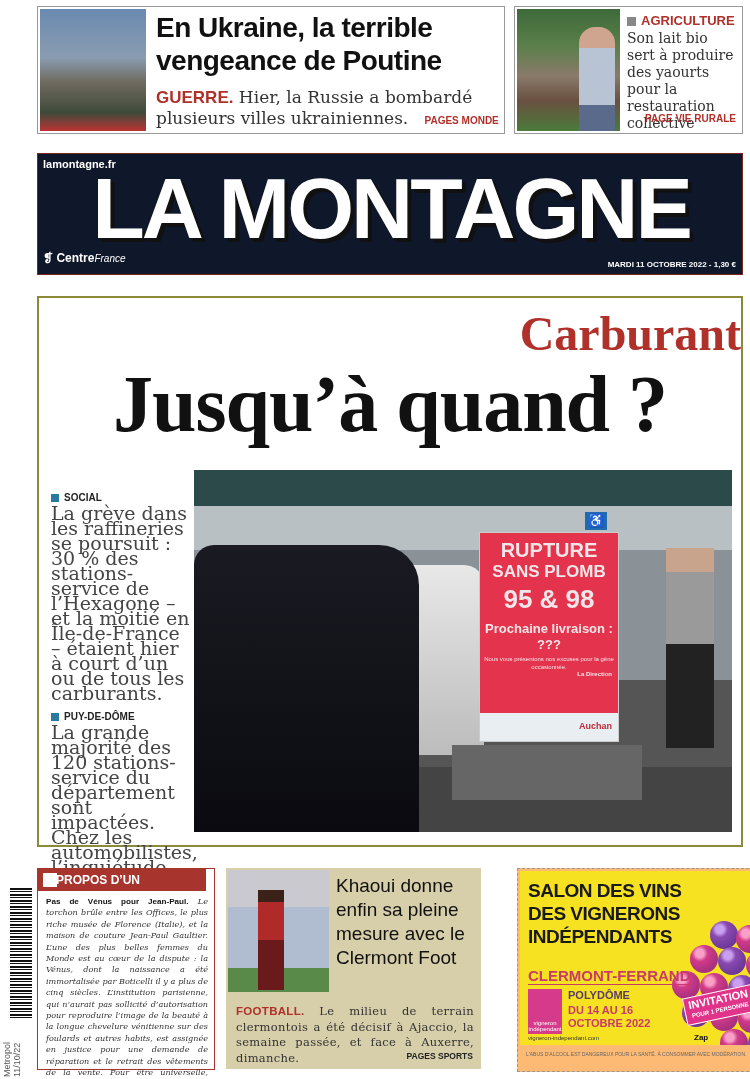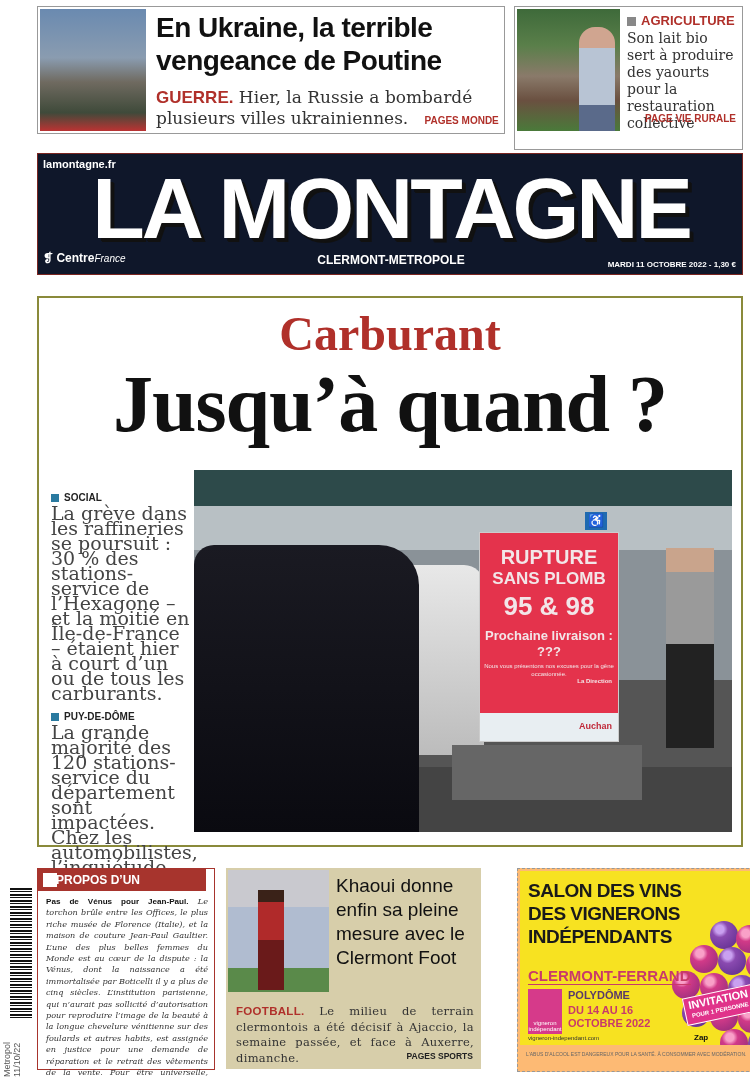--- a/index.html
+++ b/index.html
@@ -5,50 +5,50 @@
 *{box-sizing:border-box;margin:0;padding:0}
 body{width:750px;height:1079px;background:#fff;position:relative;overflow:hidden;font-family:"DejaVu Serif",serif;color:#222}
 .abs{position:absolute}
 
 .teaser1{left:37px;top:6px;width:468px;height:128px;border:1px solid #999;background:#fff}
 .t1img{left:2px;top:2px;width:106px;height:122px;background:linear-gradient(180deg,#6a8ab0 0%,#8a9cb0 40%,#6f6a60 60%,#3f4a3a 85%,#b33 100%)}
 .t1title{left:118px;top:4px;width:345px;font-family:"Liberation Sans",sans-serif;font-weight:bold;font-size:28px;line-height:33px;color:#111;letter-spacing:-0.5px}
 .t1text{left:118px;top:80px;width:345px;font-size:17px;line-height:21px;color:#333}
 .red-kicker{color:#b0302a;font-family:"Liberation Sans",sans-serif;font-weight:bold}
 .pages{color:#b0302a;font-family:"Liberation Sans",sans-serif;font-weight:bold;font-size:10px}
-.teaser2{left:514px;top:6px;width:229px;height:144px;border:1px solid #999;background:#fff}
+.teaser2{left:514px;top:6px;width:229px;height:128px;border:1px solid #999;background:#fff}
 .t2img{left:2px;top:2px;width:103px;height:122px;background:linear-gradient(180deg,#3e6a3a 0%,#5a7f4a 30%,#8a7a6a 55%,#6a5040 75%,#4a7a3a 100%)}
 .t2img .man{position:absolute;left:62px;top:18px;width:36px;height:104px;background:linear-gradient(180deg,#d0a590 0 20%,#b8c4d4 20% 75%,#5a6a8a 75%);border-radius:16px 16px 0 0}
 .t2kicker{left:112px;top:6px;font-family:"Liberation Sans",sans-serif;font-weight:bold;font-size:13px;color:#b0302a}
 .sq{display:inline-block;width:9px;height:9px;margin-right:5px;vertical-align:middle}
 .t2text{left:112px;top:23px;width:112px;font-size:14px;line-height:17px;color:#333}
 .t2pages{left:130px;top:106px;font-size:10px}
 
 .mast{left:37px;top:153px;width:706px;height:122px;background:#0f172a;border:1px solid #7a2520}
 .mast-site{left:5px;top:4px;color:#fff;font-family:"Liberation Sans",sans-serif;font-weight:bold;font-size:11px}
 .mast-title{left:0;top:10px;width:706px;text-align:center;color:#fff;font-family:"Liberation Sans",sans-serif;font-weight:bold;font-size:86px;line-height:88px;letter-spacing:-3px;text-shadow:3px 3px 0 #111,4px 4px 0 #111}
 .mast-cf{left:5px;top:97px;color:#fff;font-family:"Liberation Sans",sans-serif;font-weight:bold;font-size:12px}
 .mast-cf i{font-weight:normal;font-size:10px}
 .mast-edition{left:0;width:706px;top:99px;text-align:center;color:#fff;font-family:"Liberation Sans",sans-serif;font-weight:bold;font-size:12px}
 .mast-date{right:6px;top:106px;color:#fff;font-family:"Liberation Sans",sans-serif;font-weight:bold;font-size:8px}
 
 .main{left:37px;top:296px;width:706px;height:551px;border:2px solid #8a8a3a;background:#fff}
-.kicker-main{left:0;top:8px;width:702px;text-align:center;font-family:"Liberation Serif",serif;font-weight:bold;font-size:48px;color:#b0302a;line-height:56px}
+.kicker-main{left:0;top:8px;width:702px;text-align:right;font-family:"Liberation Serif",serif;font-weight:bold;font-size:48px;color:#b0302a;line-height:56px}
 .headline{left:0;top:58px;width:702px;text-align:center;font-family:"Liberation Serif",serif;font-weight:bold;font-size:80px;line-height:96px;color:#111;letter-spacing:-1px}
 .sidebar{left:12px;top:194px;width:140px}
 .sb-label{font-family:"Liberation Sans",sans-serif;font-weight:bold;font-size:10px;color:#222;margin-bottom:3px}
 .sb-label .sq{background:#2a7aa0;width:8px;height:8px}
 .sb-text{font-size:19px;line-height:15px;color:#444;margin-bottom:10px}
 .sb-credit{text-align:right;font-family:"Liberation Sans",sans-serif;font-size:6px;color:#666;margin-top:10px}
 .sb-pages{text-align:right;font-family:"Liberation Sans",sans-serif;font-weight:bold;font-size:9px;color:#222;}
 .photo{left:155px;top:172px;width:538px;height:362px;background:linear-gradient(180deg,#2d4a4a 0 10%,#b8c0c4 10% 22%,#8a9298 22% 58%,#555 58% 82%,#444 82%)}
 .car-black{left:0;top:75px;width:225px;height:287px;background:linear-gradient(180deg,#1a1a22,#0a0a10);border-radius:20px 40px 0 0}
 .car-white{left:160px;top:95px;width:130px;height:190px;background:linear-gradient(180deg,#e8e8e8,#bcbcbc);border-radius:16px 20px 0 0}
 .sign{left:285px;top:62px;width:140px;height:210px;background:#e4334c;border:1px solid #ccc;text-align:center;color:#f2e6e8;font-family:"Liberation Sans",sans-serif;font-weight:bold}
-.sign .l1{font-size:20px;margin-top:13px}
+.sign .l1{font-size:20px;margin-top:6px}
 .sign .l2{font-size:17px}
 .sign .l3{font-size:26px;margin-top:2px}
 .sign .l4{font-size:13px;margin-top:6px;line-height:16px}
 .sign .small{font-size:6px;font-weight:normal;line-height:8px;margin-top:2px}
 .sign .dir{font-size:6px;text-align:right;padding-right:6px}
 .sign .brand{position:absolute;bottom:0;left:0;right:0;height:28px;background:#e8eef2;color:#c02a3a;font-size:9px;text-align:right;padding:8px 6px 0 0}
 .pump-base{left:258px;top:275px;width:190px;height:55px;background:#666}
 .man{left:472px;top:78px;width:48px;height:200px;background:linear-gradient(180deg,#c9a48c 0 12%,#9a9a9a 12% 48%,#222 48%)}
 .hc{left:391px;top:42px;width:22px;height:18px;background:#1f6ab0;color:#fff;font-size:13px;text-align:center;line-height:18px}
 
@@ -101,21 +101,20 @@
   <div class="abs t2text">Son lait bio sert à produire des yaourts pour la restauration collective</div>
   <div class="abs t2pages pages">PAGE  VIE RURALE</div>
 </div>
 
 <div class="abs mast">
   <div class="abs mast-site">lamontagne.fr</div>
   <div class="abs mast-title">LA MONTAGNE</div>
   <div class="abs mast-cf">
     <span>❡</span> <span>Centre</span><i>France</i>
   </div>
-  <div class="abs mast-edition">CLERMONT-METROPOLE</div>
   <div class="abs mast-date">MARDI 11 OCTOBRE 2022 - 1,30 €</div>
 </div>
 
 <div class="abs main">
   <div class="abs kicker-main">Carburant</div>
   <div class="abs headline">Jusqu’à quand ?</div>
   <div class="abs sidebar">
     <div class="sb-label"><span class="sq"></span><span>SOCIAL</span></div>
     <div class="sb-text">La grève dans les raffineries se poursuit : 30 % des stations-service de l’Hexagone – et la moitié en Île-de-France – étaient hier à court d’un ou de tous les carburants.</div>
     <div class="sb-label"><span class="sq"></span><span>PUY-DE-DÔME</span></div>

